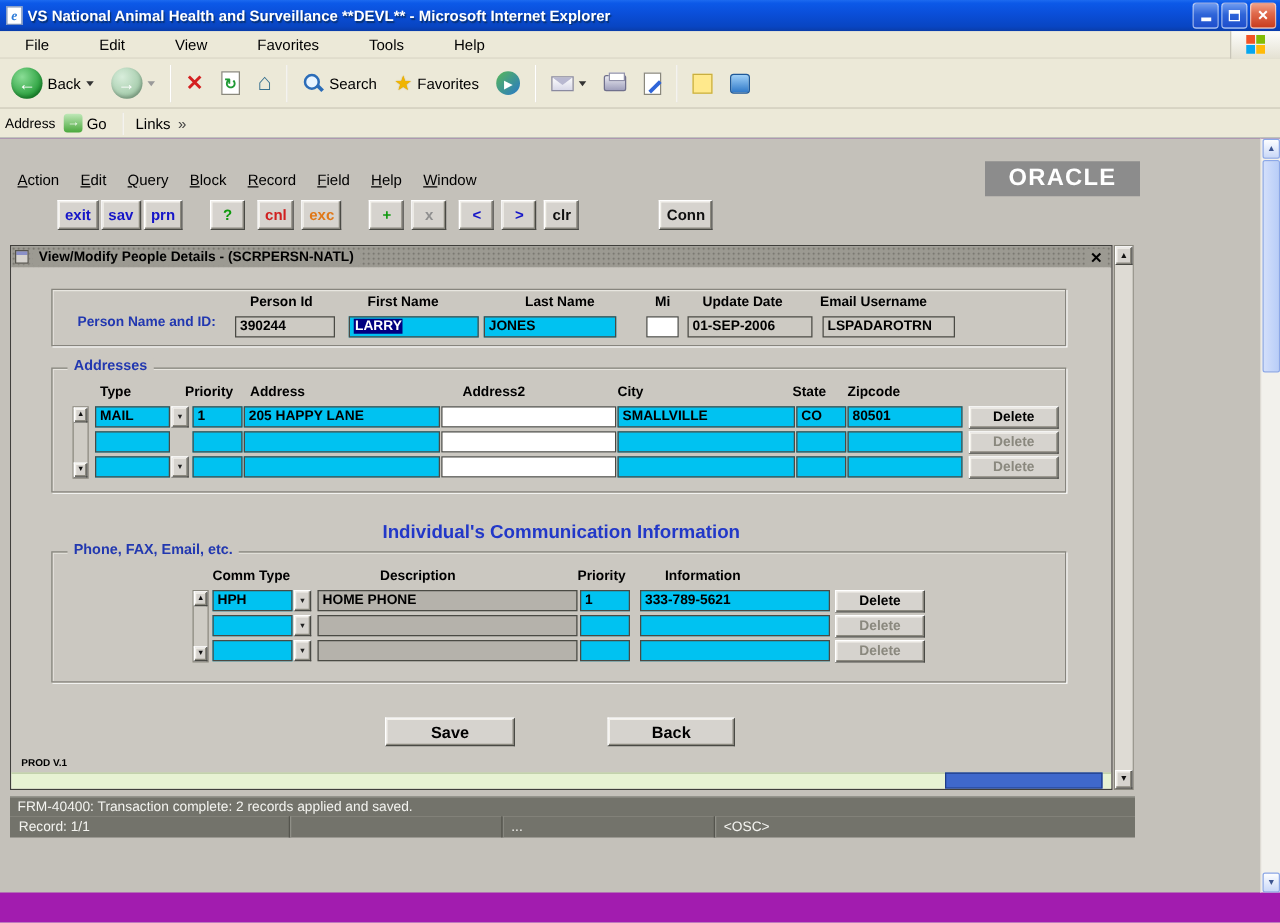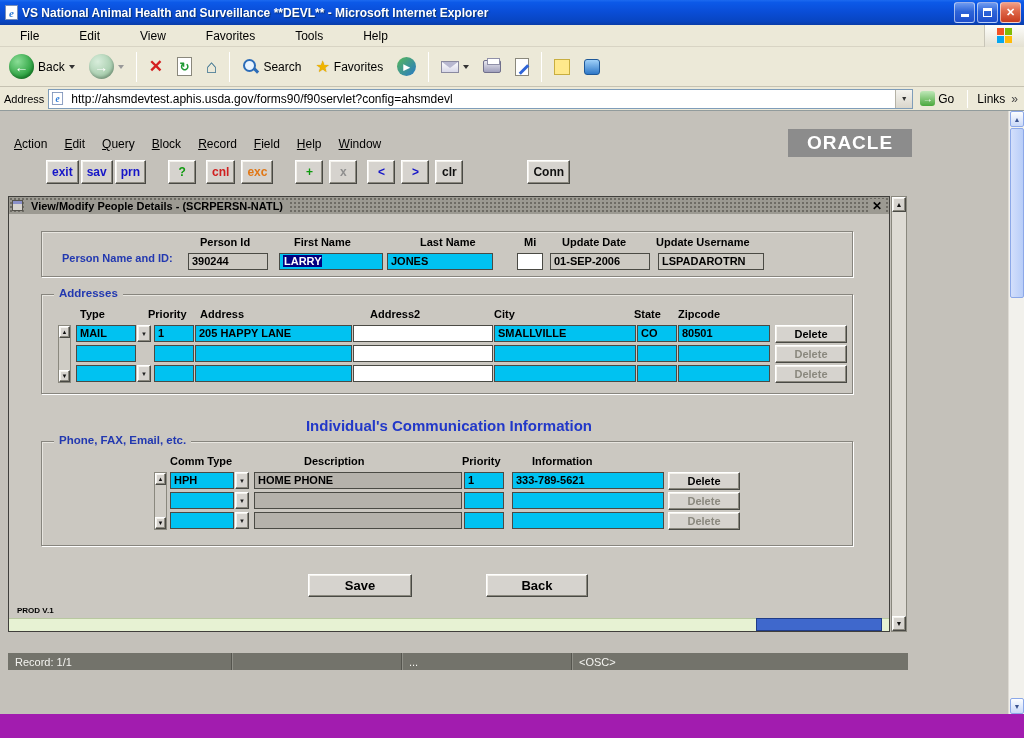--- a/index.html
+++ b/index.html
@@ -281,25 +281,20 @@
   <div class="tb-item">
       <span class="note-ic"></span>
     </div>
   <div class="tb-item">
       <span class="msgr-ic"></span>
     </div>
 </div>
 
 <div class="addressbar">
   <span class="addr-label">Address</span>
-  <div class="addr-field">
-    <span class="ie-doc-icon"></span>
-    <span class="addr-url">http://ahsmdevtest.aphis.usda.gov/forms90/f90servlet?config=ahsmdevl</span>
-    <span class="addr-ddl"></span>
-  </div>
   <div class="go-btn">
     <span class="go-icon"></span>
     <span>Go</span>
   </div>
   <span class="tsep short"></span>
   <span class="links-label">Links</span>
   <span class="chev"></span>
 </div>
 
 <div class="content">
@@ -341,21 +336,21 @@
       </div>
       <div class="mdi-body">
 
         <div class="frame person-frame">
           <span class="sec-label person-label">Person Name and ID:</span>
           <span class="colhead h-pid">Person Id</span>
           <span class="colhead h-first">First Name</span>
           <span class="colhead h-last">Last Name</span>
           <span class="colhead h-mi">Mi</span>
           <span class="colhead h-udate">Update Date</span>
-          <span class="colhead h-uuser">Update Username</span>
+          <span class="colhead h-uuser">Email Username</span>
           <div class="fld f-gray p-id">390244</div>
           <div class="fld f-cyan p-first"><span class="sel">LARRY</span></div>
           <div class="fld f-cyan p-last">JONES</div>
           <div class="fld f-white p-mi"></div>
           <div class="fld f-gray p-udate">01-SEP-2006</div>
           <div class="fld f-gray p-uuser">LSPADAROTRN</div>
         </div>
 
         <div class="frame addr-frame">
           <span class="chip">Addresses</span>
@@ -453,20 +448,21 @@
         <div class="focus-rect"></div>
       </div>
     </div>
 
     <div class="inner-scroll">
       <span class="isc-btn isc-up raised"></span>
       <span class="isc-track"></span>
       <span class="isc-btn isc-down raised"></span>
     </div>
 
+    <div class="frm-bar">FRM-40400: Transaction complete: 2 records applied and saved.</div>
     <div class="record-bar">
       <div class="seg seg1">
           <span>Record: 1/1</span>
         </div>
       <div class="seg seg2"></div>
       <div class="seg seg3">
           <span>...</span>
         </div>
       <div class="seg segfill">
           <span>&lt;OSC&gt;</span>

